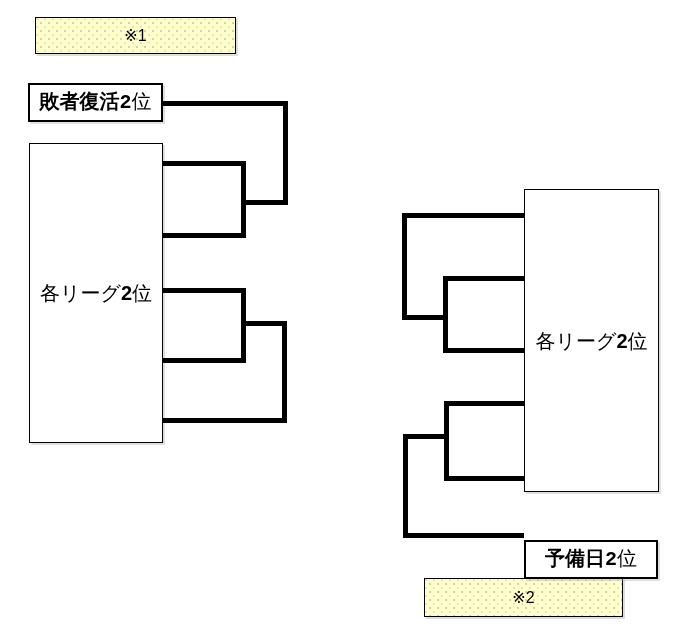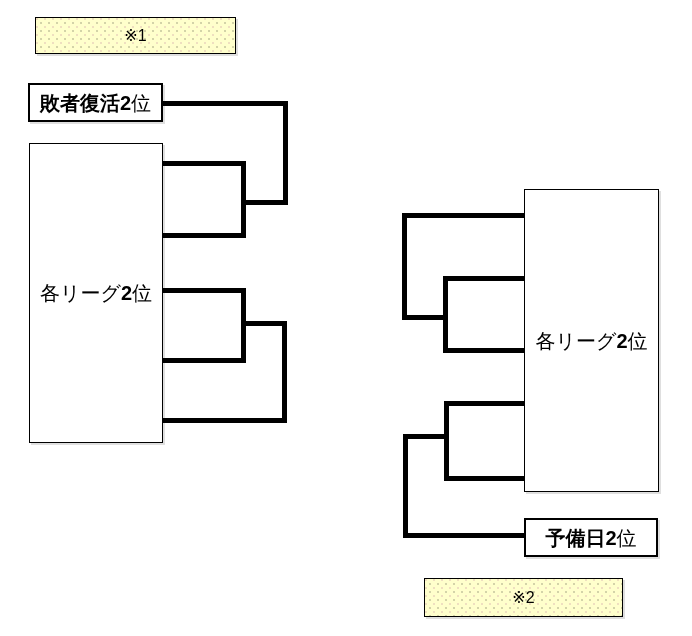--- a/index.html
+++ b/index.html
@@ -45,25 +45,25 @@
     background: #ffffff;
     border: 1px solid #000000;
     box-shadow: 2px 2px 0 rgba(150,150,150,0.30);
     display: flex;
     align-items: center;
     justify-content: center;
     font-size: 20px;
     line-height: 1;
     white-space: nowrap;
   }
-  .white-box.small { border-width: 2px; }
+  .white-box.small { border-width: 2px; font-family: Liberation Mono, monospace; }
   #loser-box        { left: 28px;  top: 83px;  width: 135px; height: 39px; }
   #left-league-box  { left: 29px;  top: 143px; width: 134px; height: 300px; }
   #right-league-box { left: 524px; top: 189px; width: 135px; height: 303px; }
-  #reserve-box      { left: 524px; top: 518px; width: 134px; height: 39px; }
+  #reserve-box      { left: 524px; top: 540px; width: 134px; height: 39px; }
 
   .bold-part { font-weight: bold; }
   .reg-part  { font-weight: normal; }
 
   
   .line {
     position: absolute;
     background: #000000;
   }
 </style>

